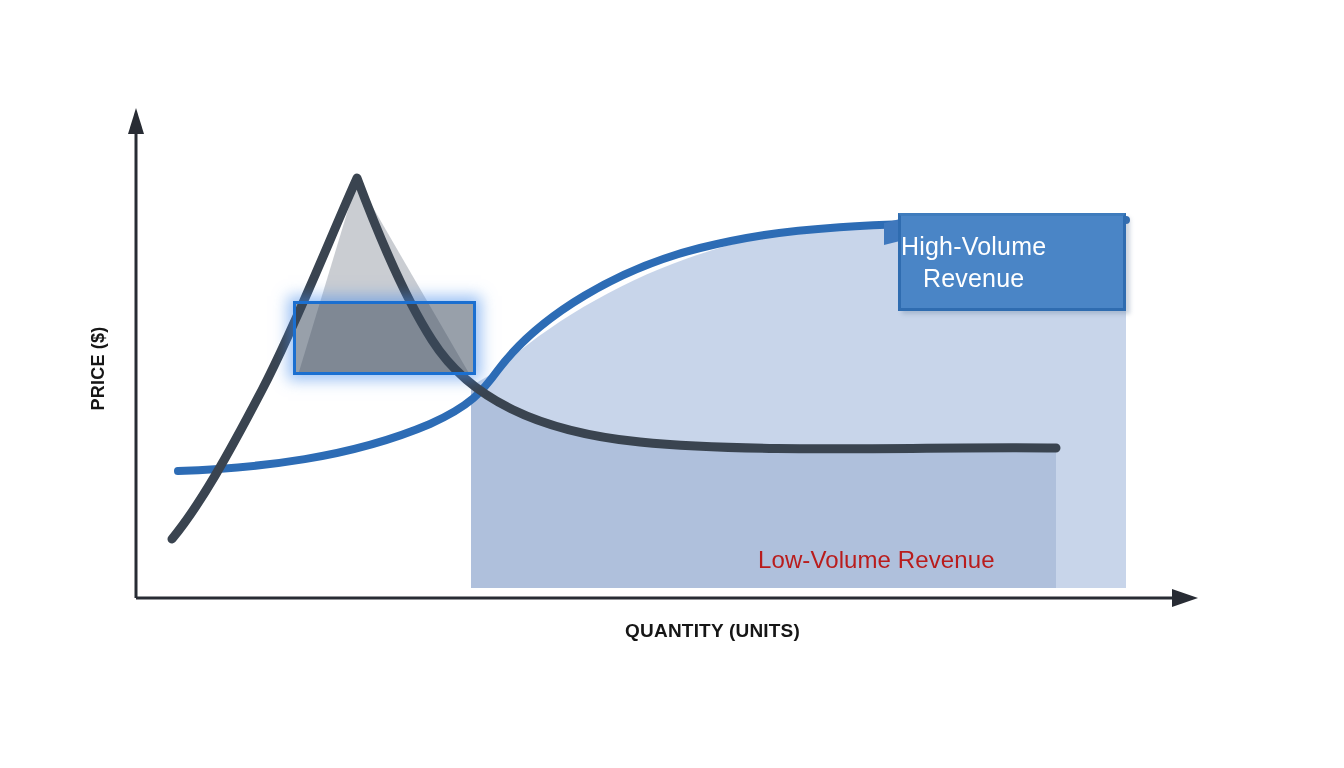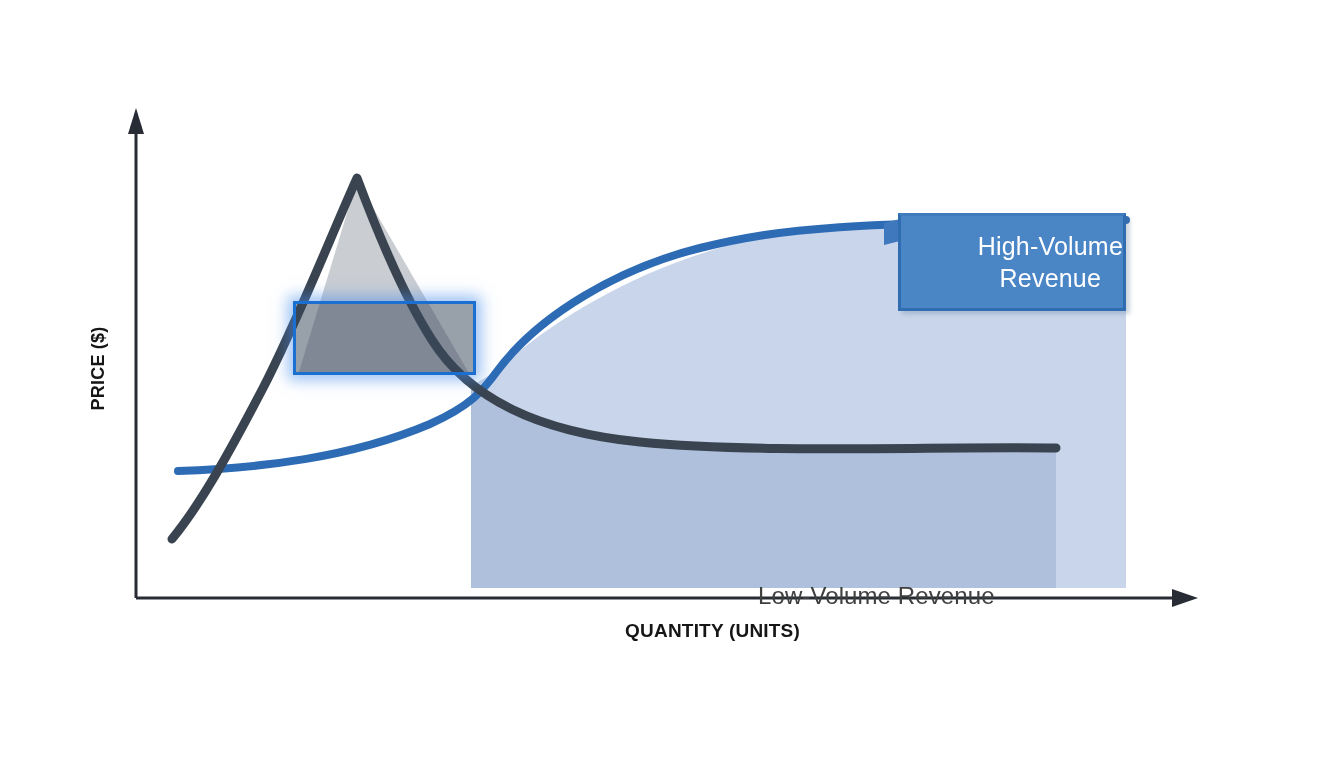--- a/index.html
+++ b/index.html
@@ -52,23 +52,22 @@
   }
   .region-label {
     position: absolute;
     font-family: "Liberation Sans", sans-serif;
     white-space: nowrap;
   }
   #low-volume-label {
     left: 758px;
     top: 546px;
     font-size: 24px;
-    color: #404040;
+    color: #b91c1c;
     letter-spacing: 0.1px;
-    margin-top: 36px;
   }
   #high-volume-callout {
     position: absolute;
     left: 898px;
     top: 213px;
     width: 228px;
     height: 98px;
   }
   #high-volume-callout .callout-shadow {
     position: absolute;
@@ -94,21 +93,21 @@
     left: 0;
     top: 0;
     width: 228px;
     height: 98px;
     box-sizing: border-box;
     background: #4a85c6;
     border: 3px solid #2f6cb0;
     border-top-color: #3f7cbd;
     display: flex;
     align-items: center;
-    justify-content: flex-end;
+    justify-content: flex-start;
   }
   #high-volume-label {
     color: #ffffff;
     font-size: 25px;
     line-height: 1.28;
     text-align: center;
     letter-spacing: 0.2px;
   }
   #highlight-rect {
     position: absolute;

